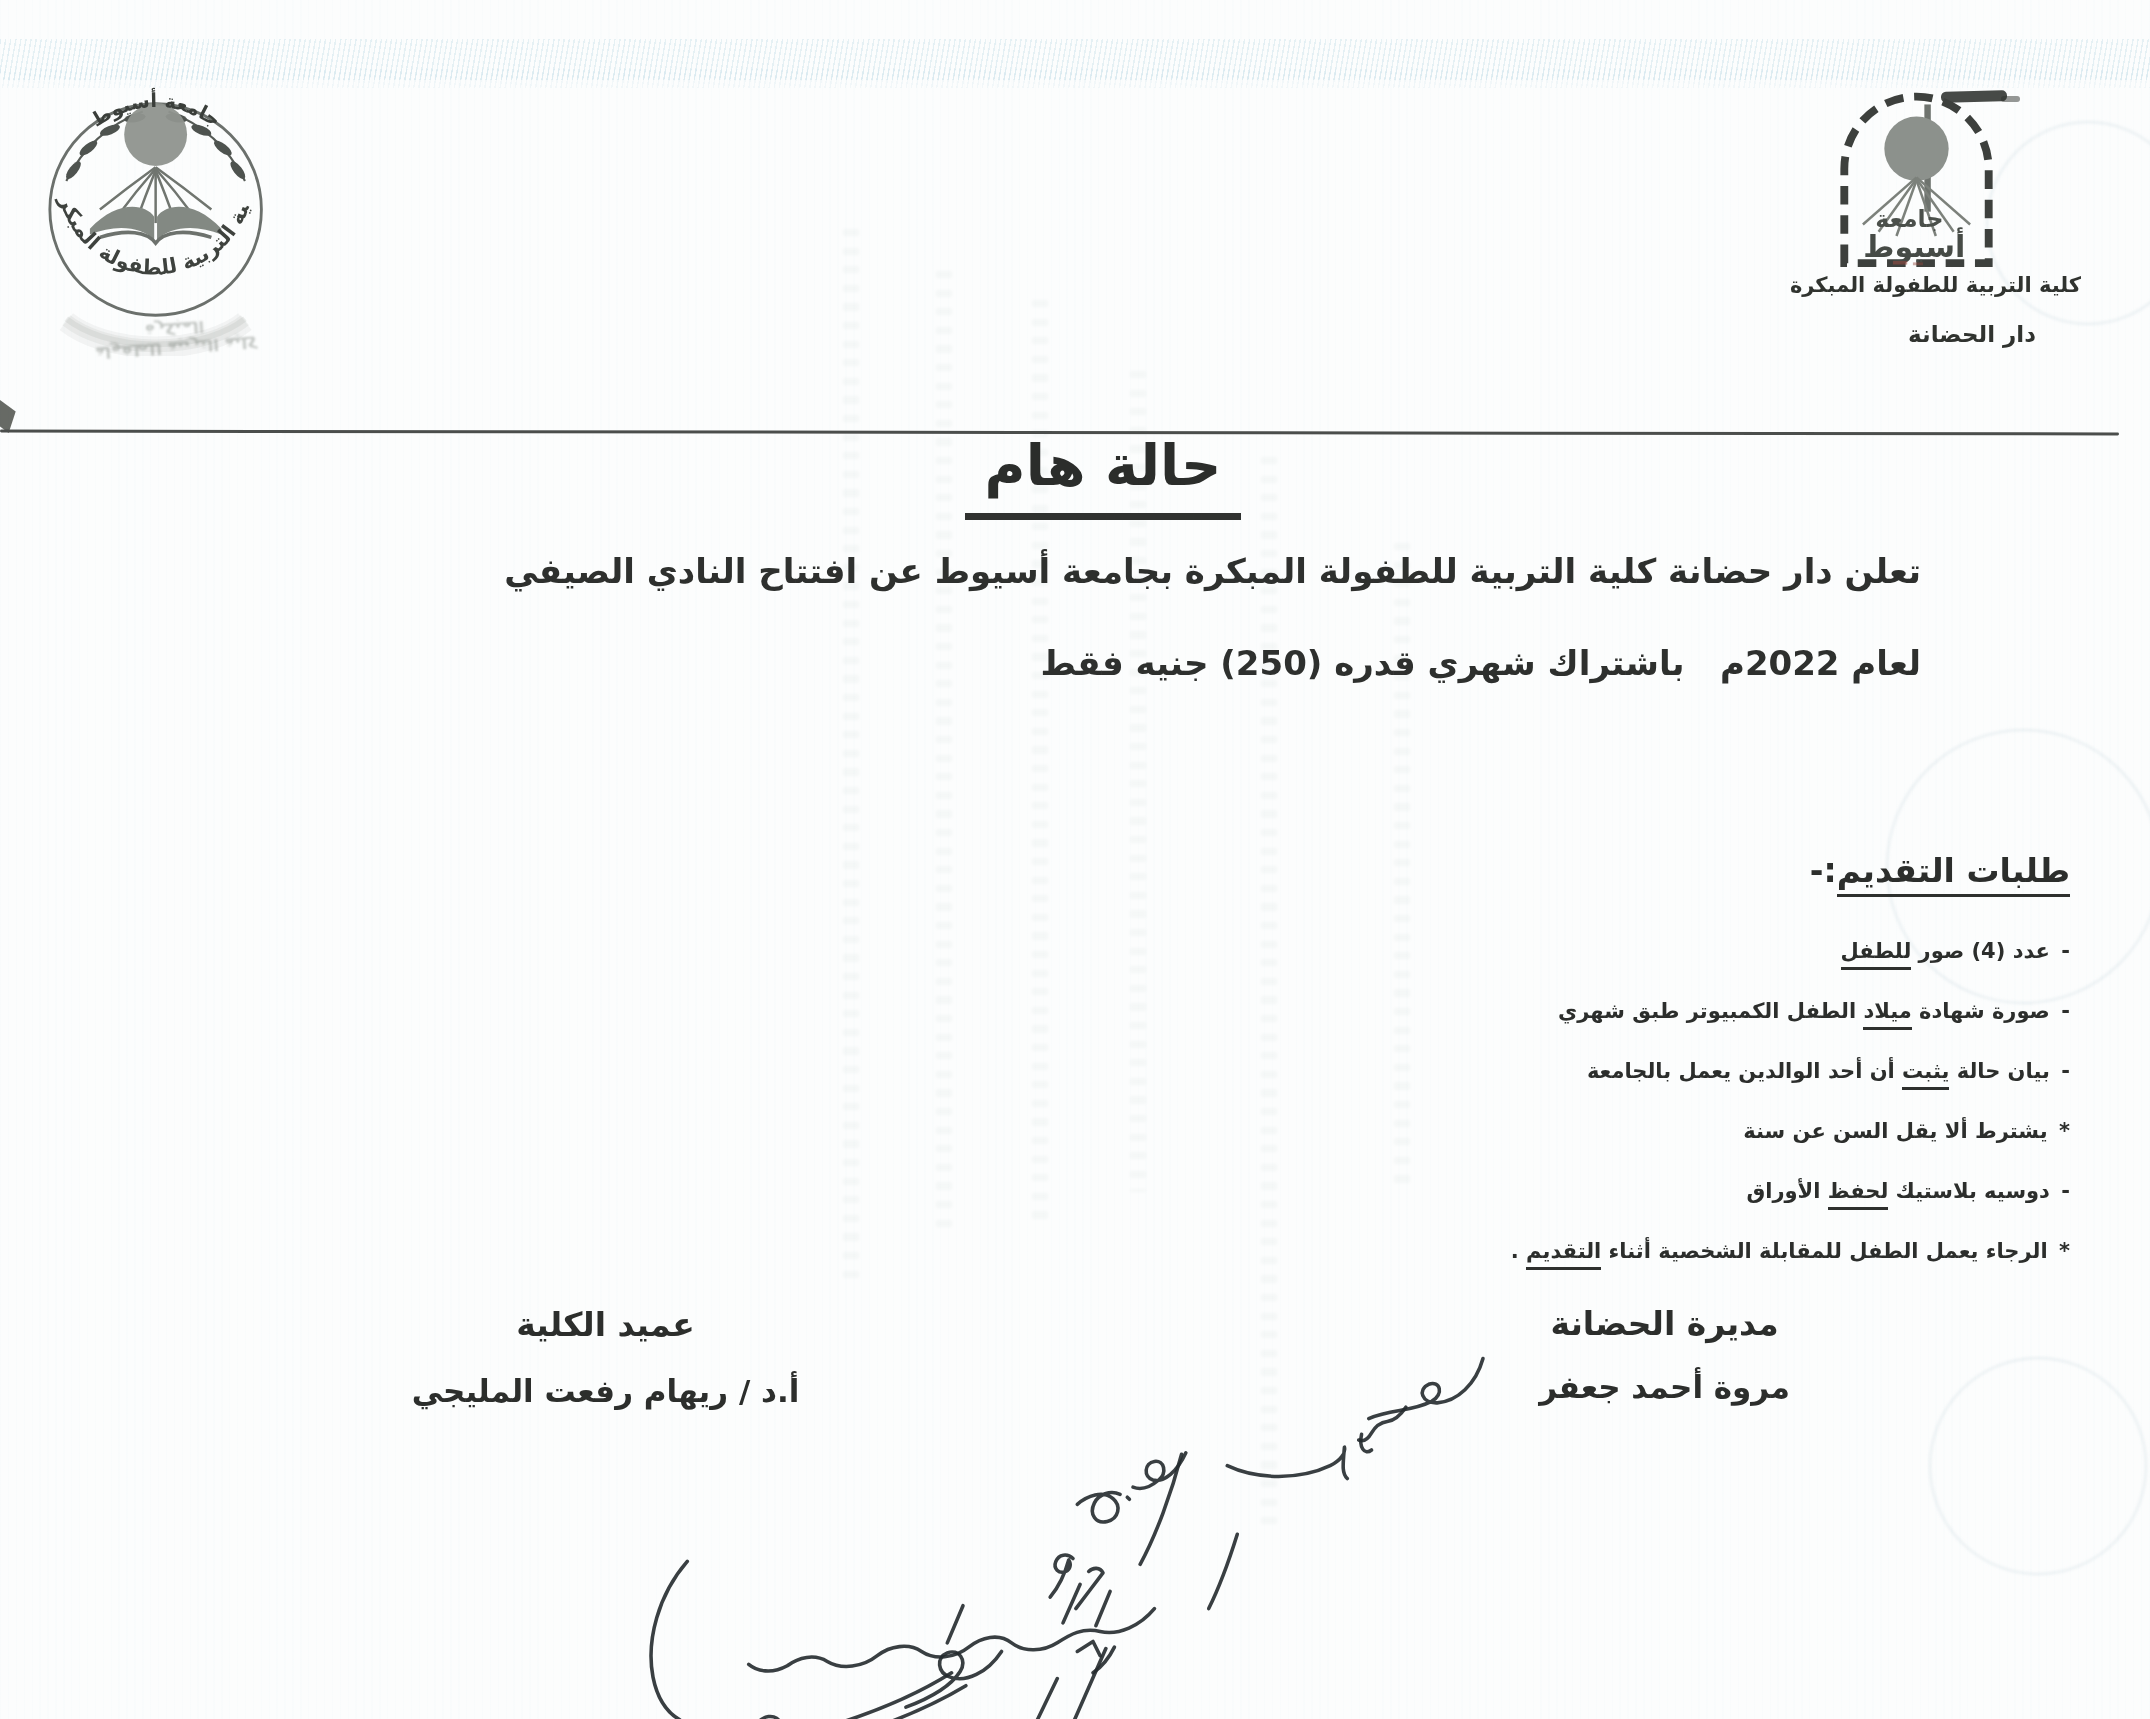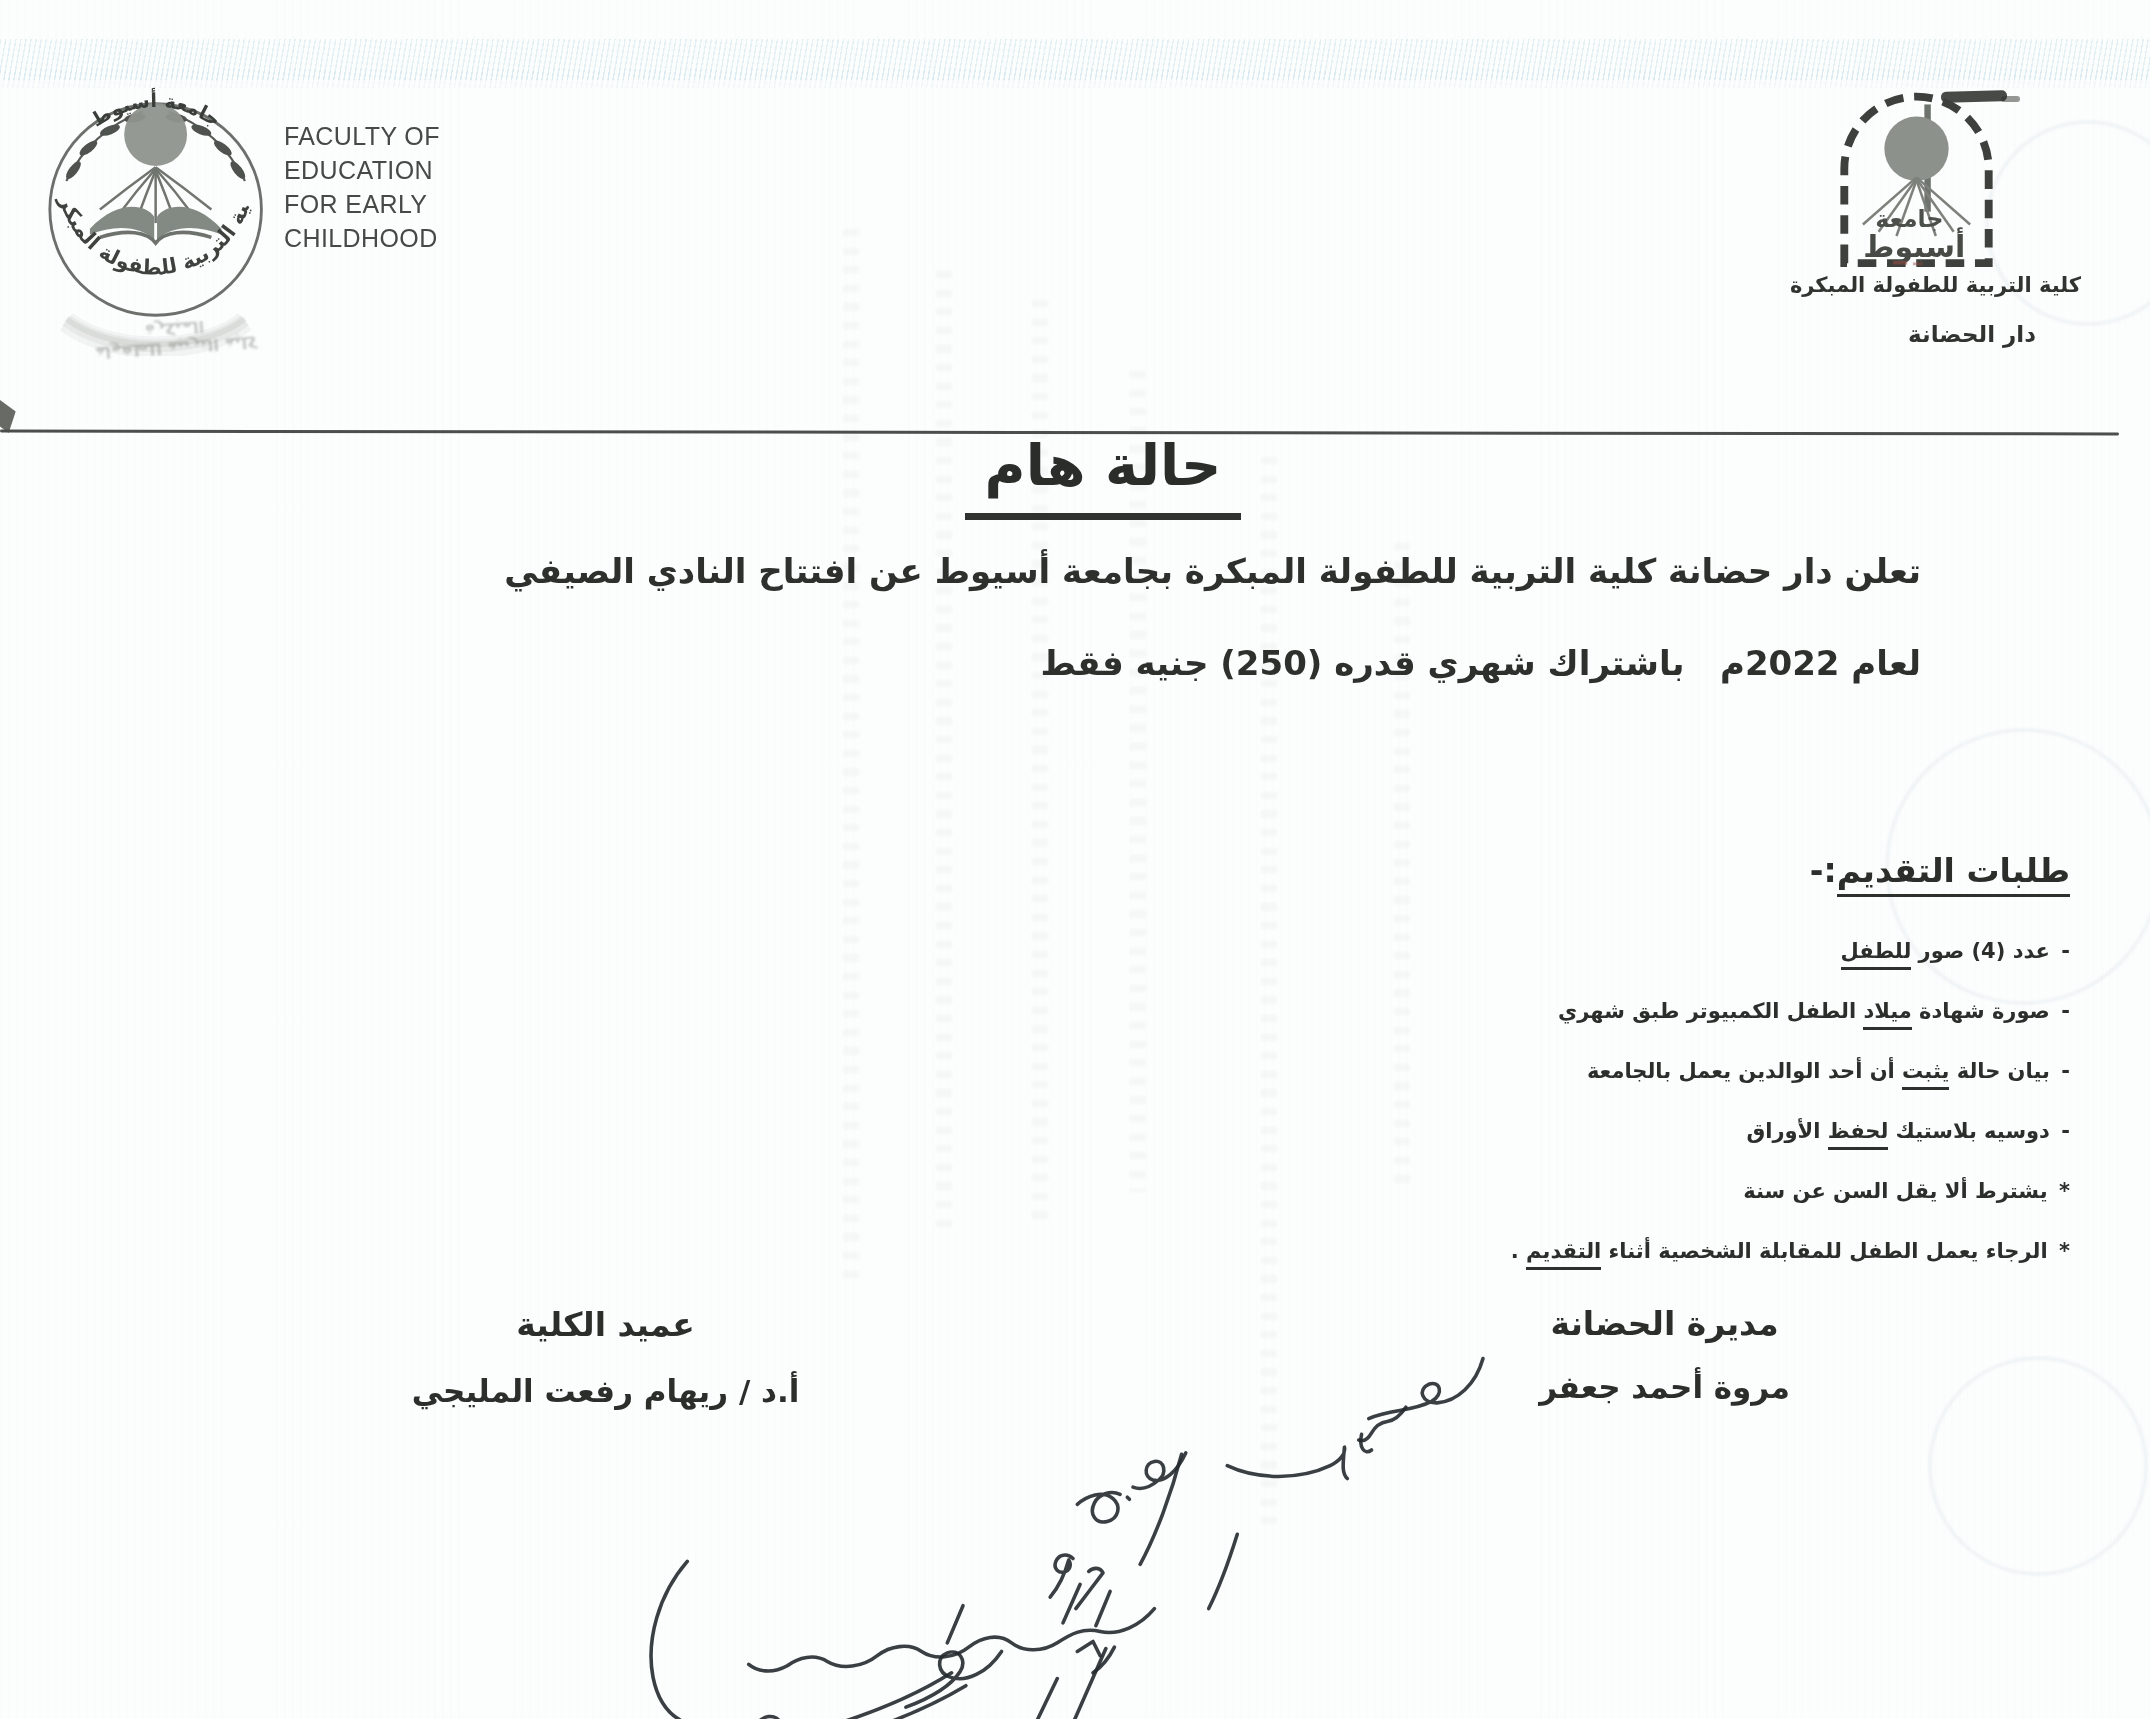--- a/index.html
+++ b/index.html
@@ -165,26 +165,20 @@
     </text>
 
     <g fill="none" stroke="#aab0aa">
       <path d="M 45,362 A 150,80 0 0 0 295,362" stroke-width="30" opacity=".12"></path>
       <path d="M 45,360 A 150,80 0 0 0 295,360" stroke-width="18" opacity=".15"></path>
       <path d="M 45,358 A 150,80 0 0 0 295,358" stroke-width="8" opacity=".2"></path>
     </g>
   </svg>
   <div class="reflect-text">كلية التربية للطفولة المبكرة</div>
 
-  <div class="caption-en">
-    <div>FACULTY OF</div>
-    <div>EDUCATION</div>
-    <div>FOR EARLY</div>
-    <div>CHILDHOOD</div>
-  </div>
 
   <svg class="logo-right" viewBox="0 0 250 270">
     <path d="M 24,252 L 24,120 A 101,101 0 0 1 226,120 L 226,252 Z" fill="none" stroke="#3d403d" stroke-width="11" stroke-dasharray="26 15"></path>
     <rect x="136" y="30" width="9" height="150" fill="#555a55" opacity=".85"></rect>
     <circle cx="125" cy="92" r="45" fill="#8c918c"></circle>
     <g stroke="#7c817b" stroke-width="3.5" fill="none">
       <path d="M 125,132 L 50,198"></path>
       <path d="M 125,134 L 72,208"></path>
       <path d="M 125,136 L 97,214"></path>
       <path d="M 125,136 L 152,214"></path>
@@ -211,22 +205,22 @@
   </div>
 
   <div class="reqs" lang="ar">
     <div class="req-heading">
       <span class="u">طلبات التقديم</span><span>:-</span>
     </div>
     <div class="req-list">
         <div class="req-item"><span class="bullet">-</span><span>عدد (4) صور </span><span class="u">للطفل</span></div>
         <div class="req-item"><span class="bullet">-</span><span>صورة شهادة </span><span class="u">ميلاد</span><span> الطفل الكمبيوتر طبق شهري</span></div>
         <div class="req-item"><span class="bullet">-</span><span>بيان حالة </span><span class="u">يثبت</span><span> أن أحد الوالدين يعمل بالجامعة</span></div>
+        <div class="req-item"><span class="bullet">*</span><span>يشترط ألا يقل السن عن سنة</span></div>
         <div class="req-item"><span class="bullet">-</span><span>دوسيه بلاستيك </span><span class="u">لحفظ</span><span> الأوراق</span></div>
-        <div class="req-item"><span class="bullet">*</span><span>يشترط ألا يقل السن عن سنة</span></div>
         <div class="req-item"><span class="bullet">*</span><span>الرجاء يعمل الطفل للمقابلة الشخصية أثناء </span><span class="u">التقديم</span><span>&nbsp;.</span></div>
       </div>
   </div>
 
   <div class="sig sig-left">
     <div class="role">عميد الكلية</div>
     <div class="name">أ.د / ريهام رفعت المليجي</div>
   </div>
   <div class="sig sig-right">
     <div class="role">مديرة الحضانة</div>

